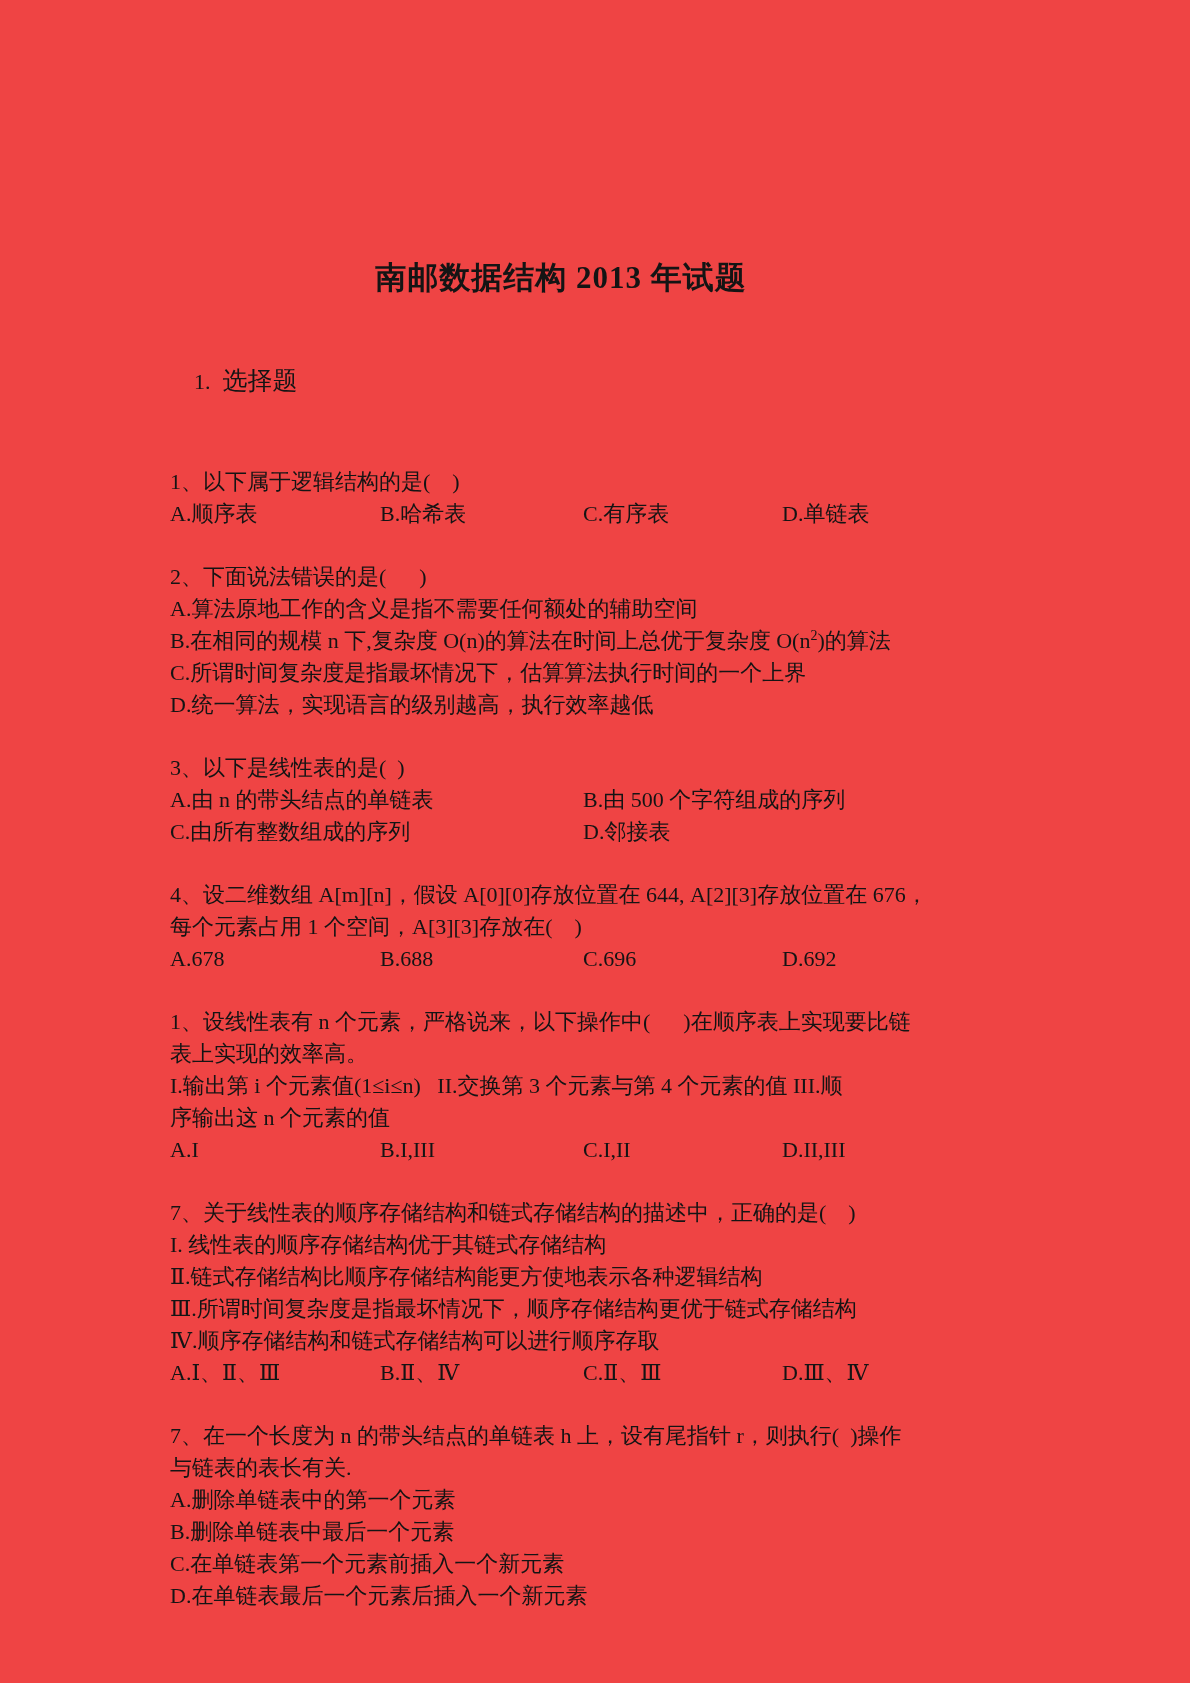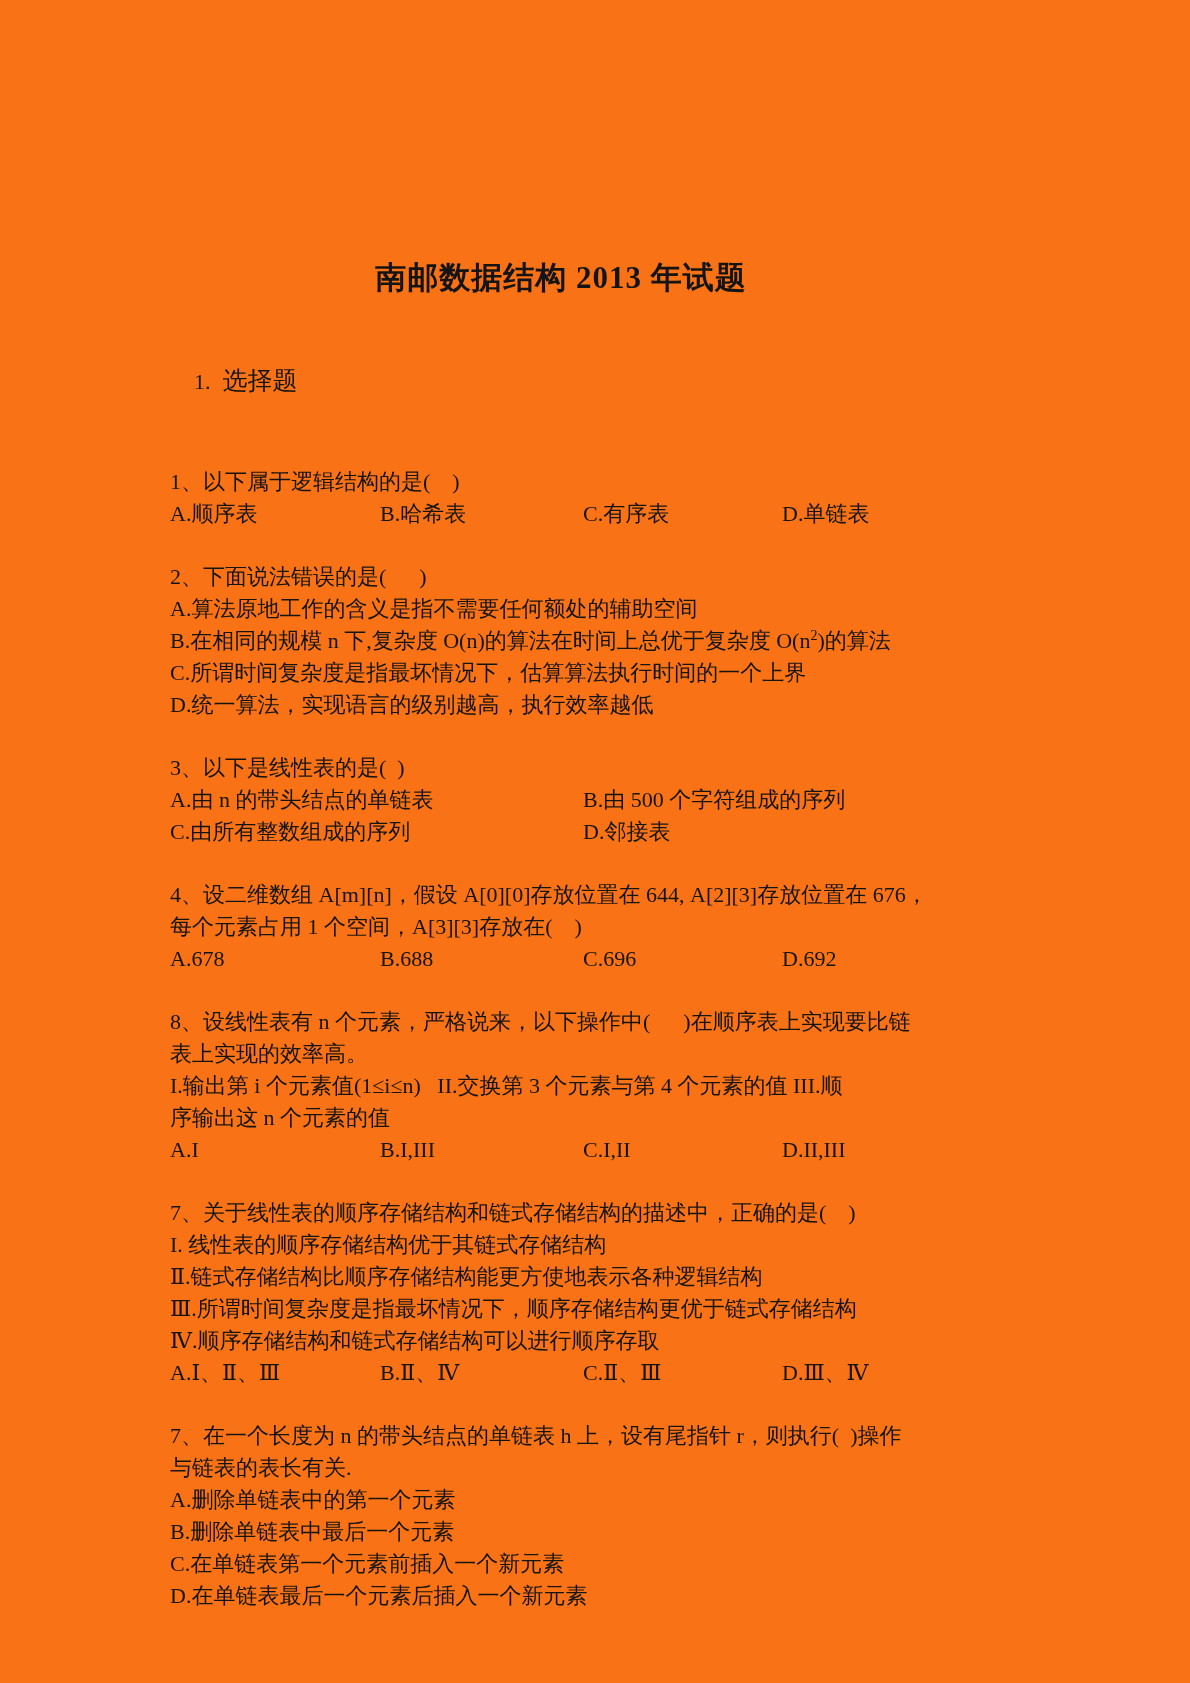--- a/index.html
+++ b/index.html
@@ -2,21 +2,21 @@
 <html><head>
 <meta charset="utf-8">
 <style>
   * { margin: 0; padding: 0; box-sizing: border-box; }
   html, body { background: #888; }
   .page {
     position: relative;
     width: 1190px;
     height: 1683px;
     margin: 0 auto;
-    background: #f97316;
+    background: #ef4444;
     color: #141414;
     font-family: "Liberation Serif", "DejaVu Serif", serif;
     overflow: hidden;
   }
   .content {
     padding-top: 256px;
     margin-left: 170px;
     width: 862px;
   }
   .title {
@@ -102,21 +102,21 @@
       <div class="line">每个元素占用 1 个空间，A[3][3]存放在(    )</div>
       <div class="opt-row cols4">
         <span class="opt">A.678</span>
         <span class="opt">B.688</span>
         <span class="opt">C.696</span>
         <span class="opt">D.692</span>
       </div>
     </div>
 
     <div class="question">
-      <div class="line">8、设线性表有 n 个元素，严格说来，以下操作中(      )在顺序表上实现要比链</div>
+      <div class="line">1、设线性表有 n 个元素，严格说来，以下操作中(      )在顺序表上实现要比链</div>
       <div class="line">表上实现的效率高。</div>
       <div class="line">I.输出第 i 个元素值(1≤i≤n)   II.交换第 3 个元素与第 4 个元素的值 III.顺</div>
       <div class="line">序输出这 n 个元素的值</div>
       <div class="opt-row cols4">
         <span class="opt">A.I</span>
         <span class="opt">B.I,III</span>
         <span class="opt">C.I,II</span>
         <span class="opt">D.II,III</span>
       </div>
     </div>

